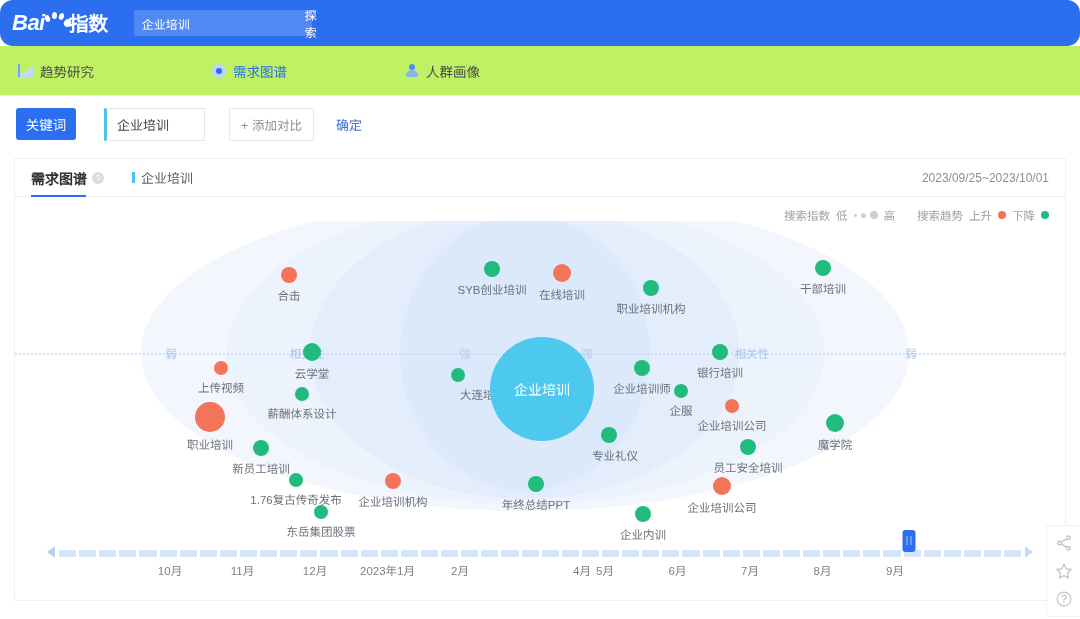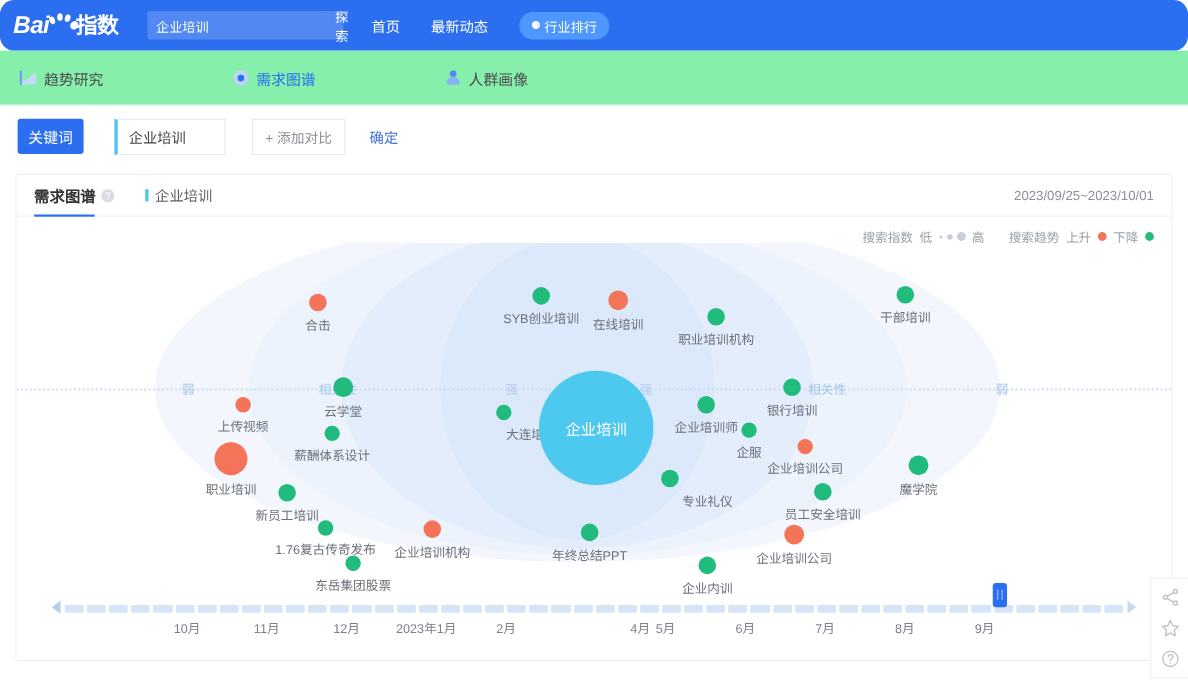--- a/index.html
+++ b/index.html
@@ -92,21 +92,21 @@
     display: inline-block;
   }
   .avatar-ic {
     width: 14px; height: 14px; border-radius: 50%;
     background: linear-gradient(180deg,#f3f3f3,#cfcfcf); display: inline-block;
   }
   .caret { font-size: 9px; opacity: .9; }
 
   
   .subnav {
-    height: 50px; background: #86efac; border-bottom: 1px solid #EDEFF2;
+    height: 50px; background: #bef264; border-bottom: 1px solid #EDEFF2;
     display: flex; align-items: center; padding-left: 18px;
   }
   .subnav-item {
     display: flex; align-items: center; gap: 7px;
     font-size: 13.5px; color: #4B4B4B; cursor: pointer;
   }
   .subnav-item.active { color: #2B6EF0; }
   .sn-gap { width: 118px; }
   .ic-trend {
     width: 15px; height: 13px; position: relative; display: inline-block;
@@ -289,28 +289,20 @@
     </span>
     <span class="logo-zhishu">指数</span>
   </div>
 
   <div class="searchbox">
     <input type="text" value="企业培训" style="">
     <span class="search-divider"></span>
     <span class="search-btn">探索</span>
   </div>
 
-  <div class="navlinks">
-    <a>首页</a>
-    <a>最新动态</a>
-    <span class="rank-pill">
-      <span class="ic">⚈</span>
-      <span>行业排行</span>
-    </span>
-  </div>
 
 </div>
 
 <div class="subnav">
   <div class="subnav-item">
     <span class="ic-trend"></span>
     <span>趋势研究</span>
   </div>
   <div class="sn-gap"></div>
   <div class="subnav-item active">
@@ -423,21 +415,21 @@
         <div class="blabel" style="left: 666px; top: 181px;">企服</div>
         <div class="bubble" style="left: 705px; top: 131px; width: 16px; height: 16px; background: rgb(34, 187, 126);"></div>
         <div class="blabel" style="left: 705px; top: 143px;">银行培训</div>
         <div class="bubble" style="left: 717px; top: 185px; width: 14px; height: 14px; background: rgb(244, 116, 90);"></div>
         <div class="blabel" style="left: 717px; top: 196px;">企业培训公司</div>
         <div class="bubble" style="left: 733px; top: 226px; width: 16px; height: 16px; background: rgb(34, 187, 126);"></div>
         <div class="blabel" style="left: 733px; top: 238px;">员工安全培训</div>
         <div class="bubble" style="left: 820px; top: 202px; width: 18px; height: 18px; background: rgb(34, 187, 126);"></div>
         <div class="blabel" style="left: 820px; top: 215px;">魔学院</div>
         <div class="bubble" style="left: 594px; top: 214px; width: 16px; height: 16px; background: rgb(34, 187, 126);"></div>
-        <div class="blabel" style="left: 628px; top: 226px;">专业礼仪</div>
+        <div class="blabel" style="left: 600px; top: 226px;">专业礼仪</div>
         <div class="bubble" style="left: 521px; top: 263px; width: 16px; height: 16px; background: rgb(34, 187, 126);"></div>
         <div class="blabel" style="left: 521px; top: 275px;">年终总结PPT</div>
         <div class="bubble" style="left: 707px; top: 265px; width: 18px; height: 18px; background: rgb(244, 116, 90);"></div>
         <div class="blabel" style="left: 707px; top: 278px;">企业培训公司</div>
         <div class="bubble" style="left: 628px; top: 293px; width: 16px; height: 16px; background: rgb(34, 187, 126);"></div>
         <div class="blabel" style="left: 628px; top: 305px;">企业内训</div>
       </div>
 
     <div class="center-bubble" id="centerBubble" style="left: 527px; top: 168px; width: 104px; height: 104px; background: rgb(77, 200, 238);">
       <span>企业培训</span>

